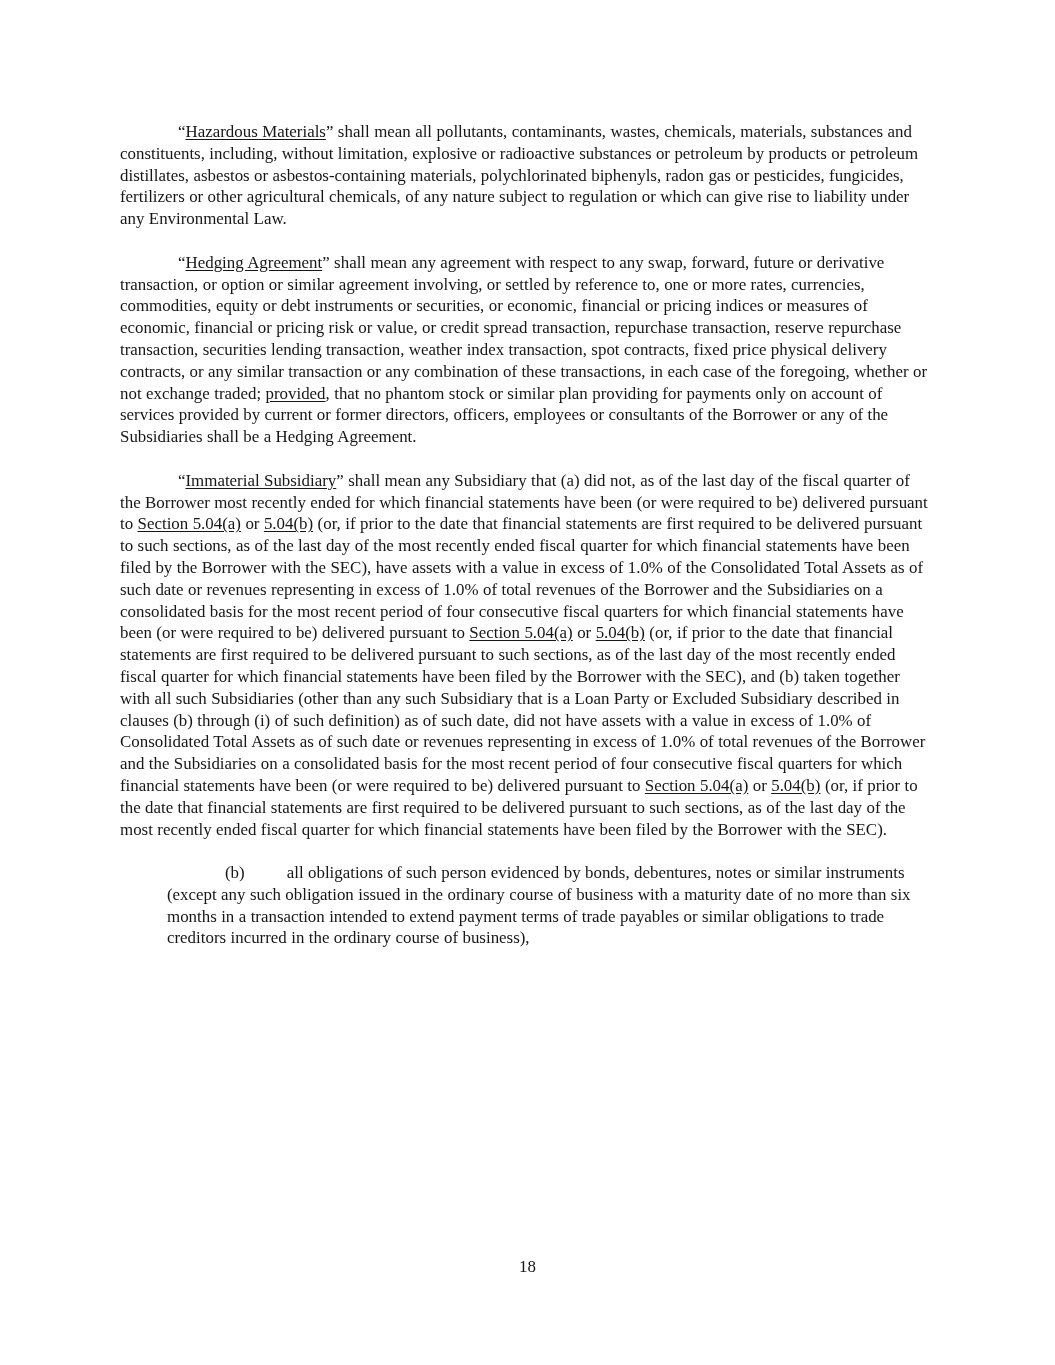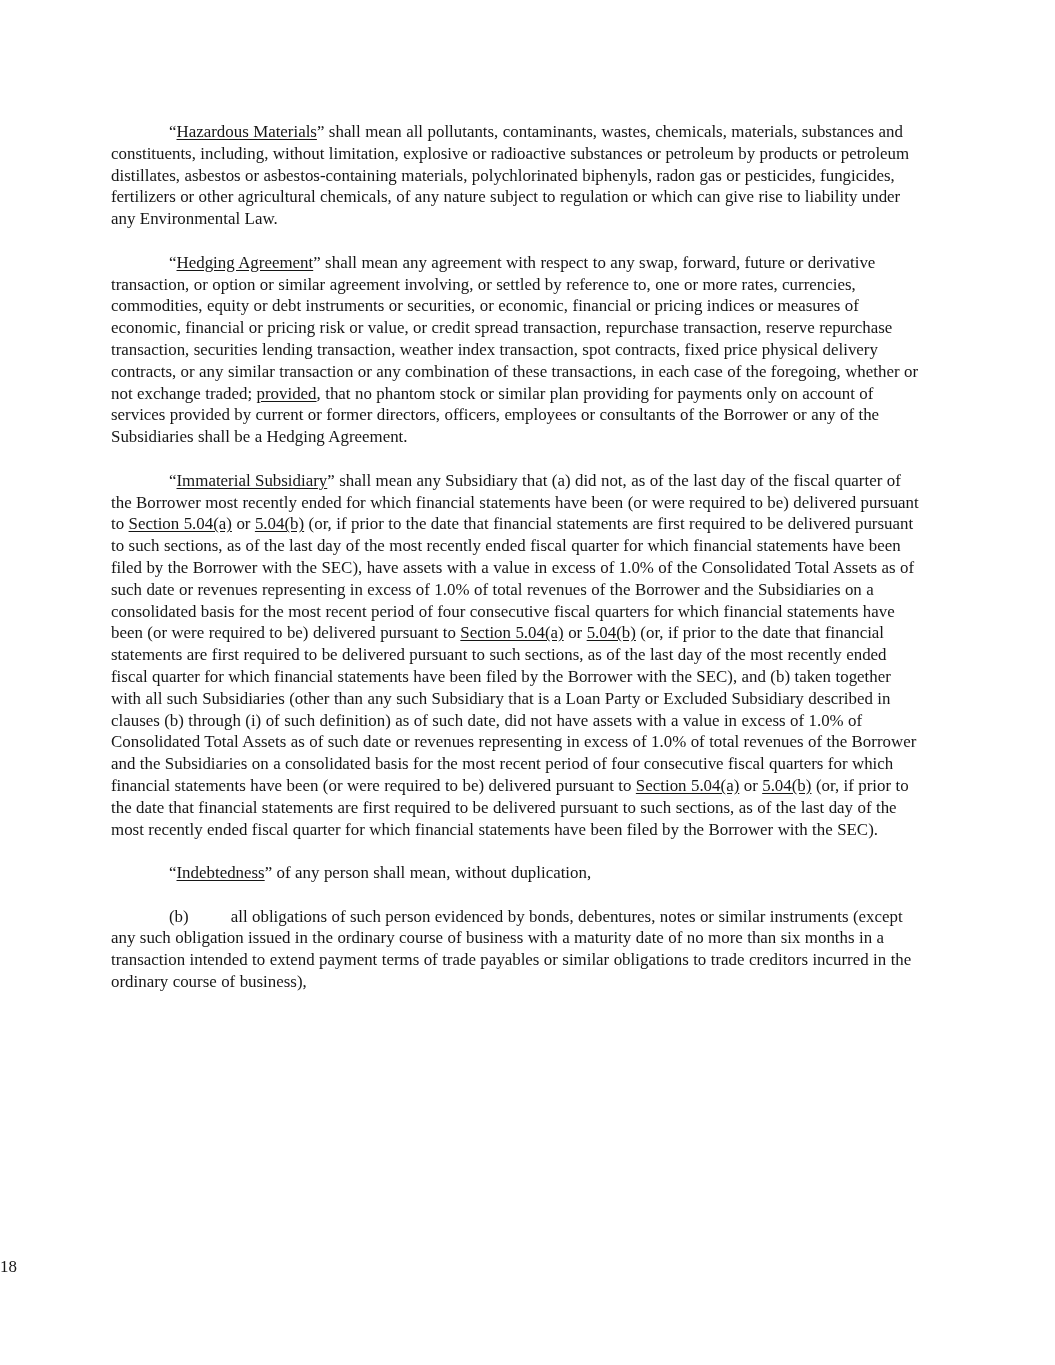--- a/index.html
+++ b/index.html
@@ -13,47 +13,47 @@
     height: 1365px;
     background: #ffffff;
     overflow: hidden;
     font-family: "Liberation Serif", "DejaVu Serif", serif;
     font-size: 16.9px;
     line-height: 21.8px;
     color: #161616;
   }
   .text-block {
     position: absolute;
-    left: 111px;
+    left: 120px;
     top: 121px;
     width: 812px;
   }
   p.para {
     margin: 0 0 21.8px 0;
     padding: 0;
     text-indent: 58px;
     text-align: left;
     word-spacing: 0.2px;
   }
-  p.para:last-child { margin-bottom: 0; }
+  p.para:last-child { margin-bottom: 0; margin-left: 47px; }
   .u { text-decoration: underline; text-underline-offset: 2px; }
   .gap { display: inline-block; height: 1px; }
   .page-number {
     position: absolute;
     left: 0;
     top: 1256px;
     width: 100%;
+    text-align: center;
   }
 </style>
 </head>
 <body>
 
 <div class="page">
   <div class="text-block">
     <p class="para"><span>“</span><span class="u">Hazardous Materials</span><span>” shall mean all pollutants, contaminants, wastes, chemicals, materials, substances and constituents, including, without limitation, explosive or radioactive substances or petroleum by products or petroleum distillates, asbestos or asbestos-containing materials, polychlorinated biphenyls, radon gas or pesticides, fungicides, fertilizers or other agricultural chemicals, of any nature subject to regulation or which can give rise to liability under any Environmental Law.</span></p>
     <p class="para"><span>“</span><span class="u">Hedging Agreement</span><span>” shall mean any agreement with respect to any swap, forward, future or derivative transaction, or option or similar agreement involving, or settled by reference to, one or more rates, currencies, commodities, equity or debt instruments or securities, or economic, financial or pricing indices or measures of economic, financial or pricing risk or value, or credit spread transaction, repurchase transaction, reserve repurchase transaction, securities lending transaction, weather index transaction, spot contracts, fixed price physical delivery contracts, or any similar transaction or any combination of these transactions, in each case of the foregoing, whether or not exchange traded; </span><span class="u">provided</span><span>, that no phantom stock or similar plan providing for payments only on account of services provided by current or former directors, officers, employees or consultants of the Borrower or any of the Subsidiaries shall be a Hedging Agreement.</span></p>
     <p class="para"><span>“</span><span class="u">Immaterial Subsidiary</span><span>” shall mean any Subsidiary that (a) did not, as of the last day of the fiscal quarter of the Borrower most recently ended for which financial statements have been (or were required to be) delivered pursuant to </span><span class="u">Section 5.04(a)</span><span> or </span><span class="u">5.04(b)</span><span> (or, if prior to the date that financial statements are first required to be delivered pursuant to such sections, as of the last day of the most recently ended fiscal quarter for which financial statements have been filed by the Borrower with the SEC), have assets with a value in excess of 1.0% of the Consolidated Total Assets as of such date or revenues representing in excess of 1.0% of total revenues of the Borrower and the Subsidiaries on a consolidated basis for the most recent period of four consecutive fiscal quarters for which financial statements have been (or were required to be) delivered pursuant to </span><span class="u">Section 5.04(a)</span><span> or </span><span class="u">5.04(b)</span><span> (or, if prior to the date that financial statements are first required to be delivered pursuant to such sections, as of the last day of the most recently ended fiscal quarter for which financial statements have been filed by the Borrower with the SEC), and (b) taken together with all such Subsidiaries (other than any such Subsidiary that is a Loan Party or Excluded Subsidiary described in clauses (b) through (i) of such definition) as of such date, did not have assets with a value in excess of 1.0% of Consolidated Total Assets as of such date or revenues representing in excess of 1.0% of total revenues of the Borrower and the Subsidiaries on a consolidated basis for the most recent period of four consecutive fiscal quarters for which financial statements have been (or were required to be) delivered pursuant to </span><span class="u">Section 5.04(a)</span><span> or </span><span class="u">5.04(b)</span><span> (or, if prior to the date that financial statements are first required to be delivered pursuant to such sections, as of the last day of the most recently ended fiscal quarter for which financial statements have been filed by the Borrower with the SEC).</span></p>
-    <p class="para"><span>“</span><span class="u">Indebtedness</span><span>” of any person shall mean, without duplication,</span></p>
     <p class="para"><span>(b)</span><span class="gap" style="width: 42px;"></span><span>all obligations of such person evidenced by bonds, debentures, notes or similar instruments (except any such obligation issued in the ordinary course of business with a maturity date of no more than six months in a transaction intended to extend payment terms of trade payables or similar obligations to trade creditors incurred in the ordinary course of business),</span></p>
   </div>
 
   <div class="page-number">18</div>
 </div>
 
 </body></html>

